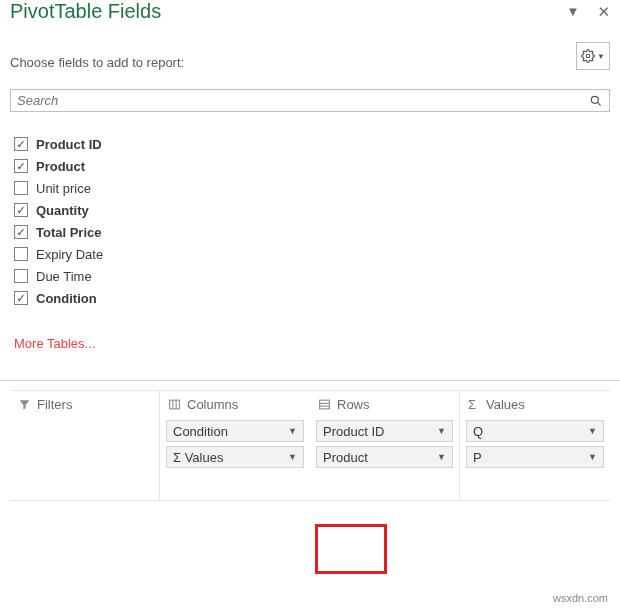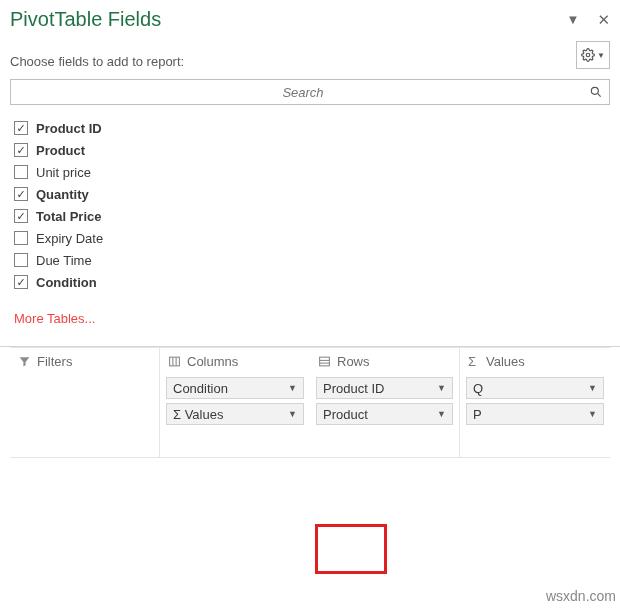--- a/index.html
+++ b/index.html
@@ -7,24 +7,25 @@
     font-family: "Segoe UI", Arial, sans-serif;
     font-size: 13px;
     color: #3a3a3a;
     background: #ffffff;
     width: 620px;
     height: 616px;
     overflow: hidden;
     position: relative;
   }
   .pane {
-    padding: 8px 10px 0 10px;
+    padding: 0 10px 0 10px;
     display: flex;
     flex-direction: column;
     height: 100%;
+    gap: 9px;
   }
   .header {
     display: flex;
     align-items: center;
     justify-content: space-between;
     margin-bottom: 10px;
   }
   .title {
     font-size: 20px;
     color: #217346;
@@ -54,21 +55,20 @@
     margin-bottom: 12px;
   }
   .search-wrap input {
     flex: 1;
     border: none;
     outline: none;
     font-size: 13px;
     font-style: italic;
     color: #15803d;
     background: transparent;
-    text-align: center;
   }
   .field-list { margin-left: 4px; margin-bottom: 18px;}
   .field-item {
     display: flex;
     align-items: center;
     height: 22px;
     gap: 8px;
   }
   .checkbox {
     width: 14px; height: 14px;
@@ -121,23 +121,23 @@
   .drop-arrow { font-size: 9px; color: #5a5a5a; }
   .sigma { font-family: "Segoe UI", Arial; display: inline-block; width: 12px; text-align:center;}
   .icon { color: #7a7a7a; display: inline-flex; }
   .red-box {
     position: absolute;
     border: 3px solid #e02020;
     pointer-events: none;
   }
   .watermark {
     position: absolute;
-    right: 4px;
+    right: 12px;
     bottom: 12px;
-    font-size: 14px;
+    font-size: 11px;
     color: #888;
   }
 </style>
 </head>
 <body>
 
 <div class="pane">
 
   <div class="header">
     <div class="title">PivotTable Fields</div>

